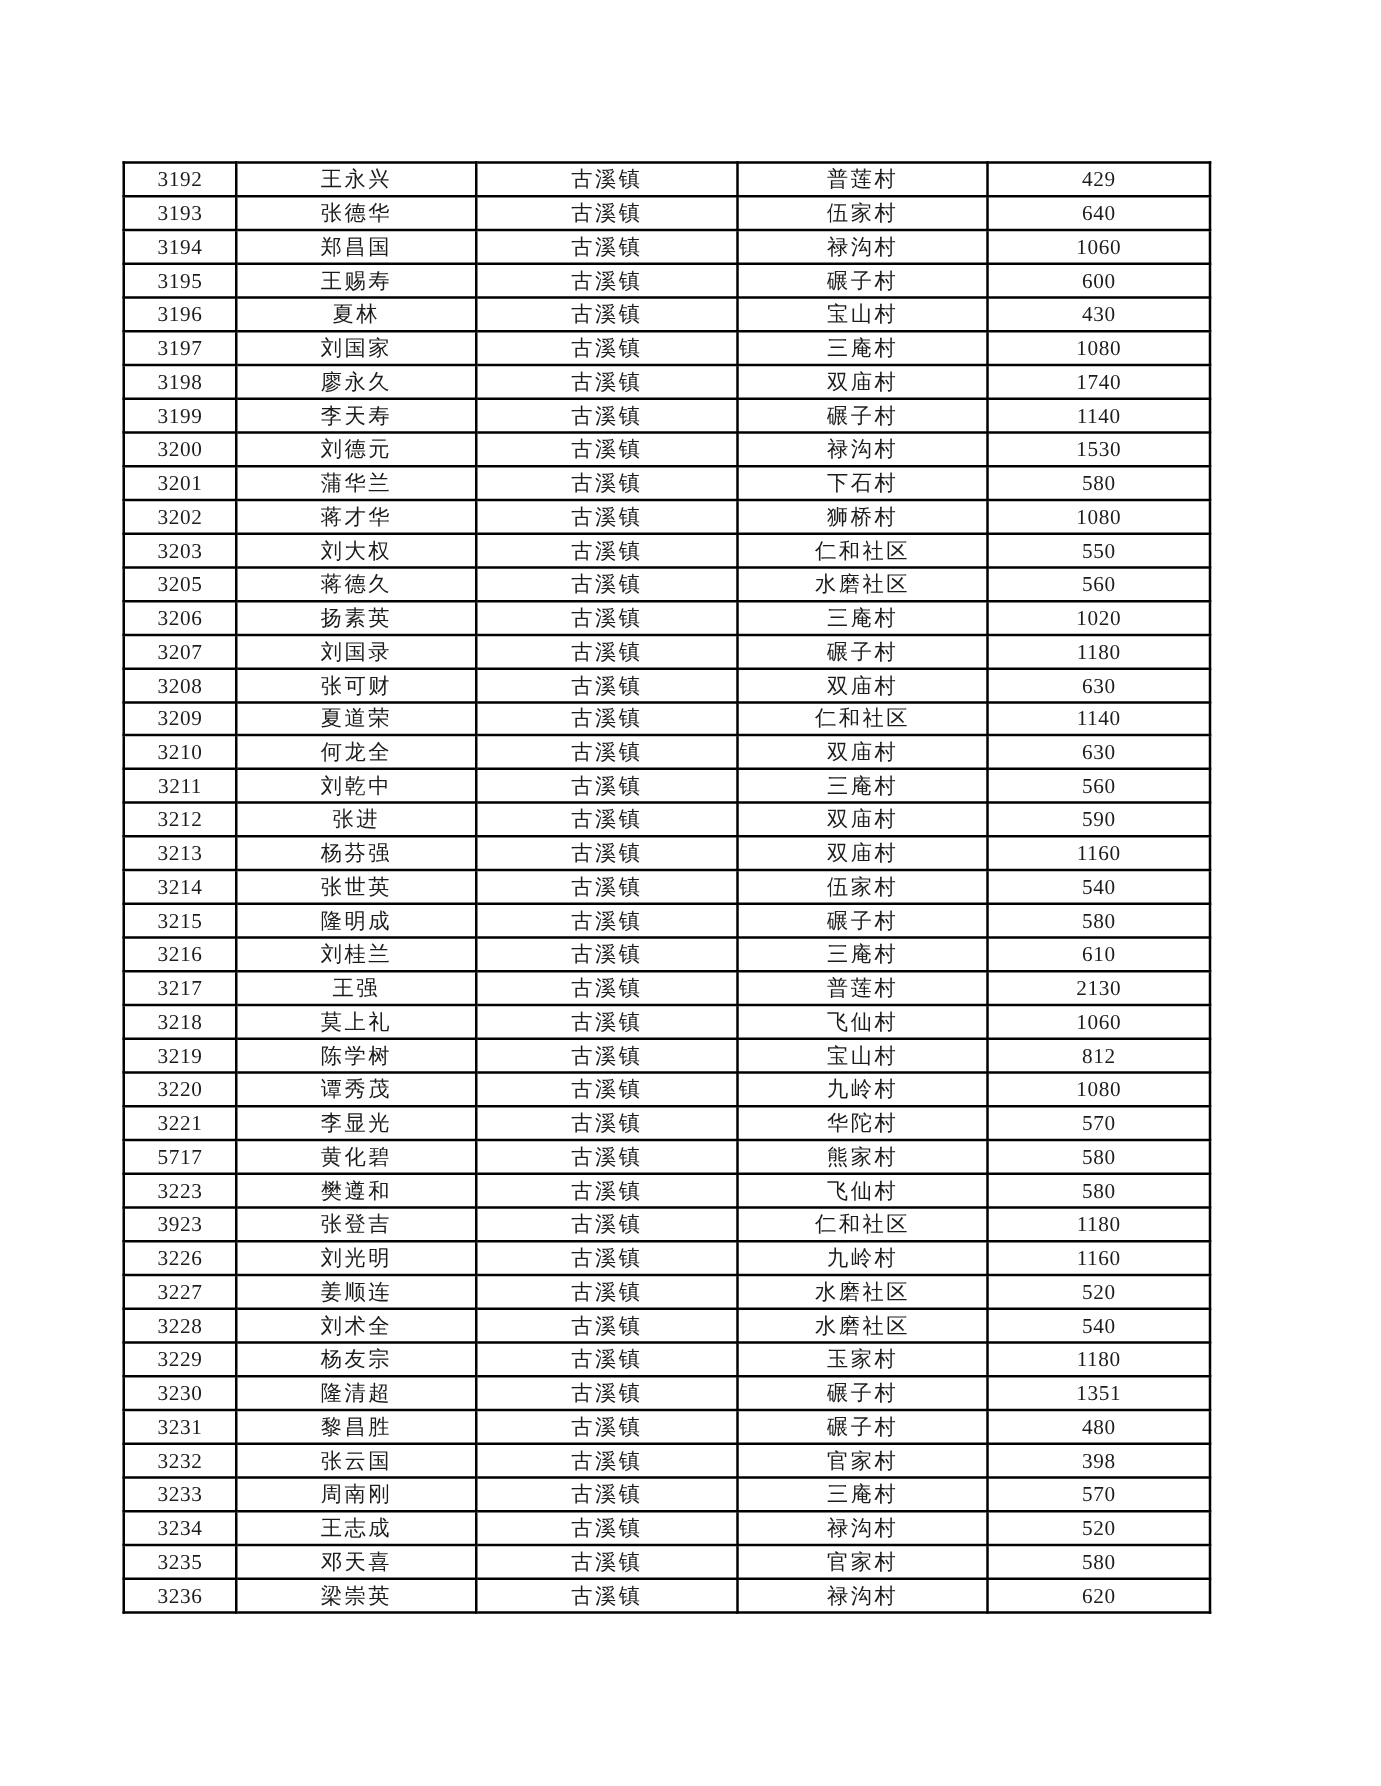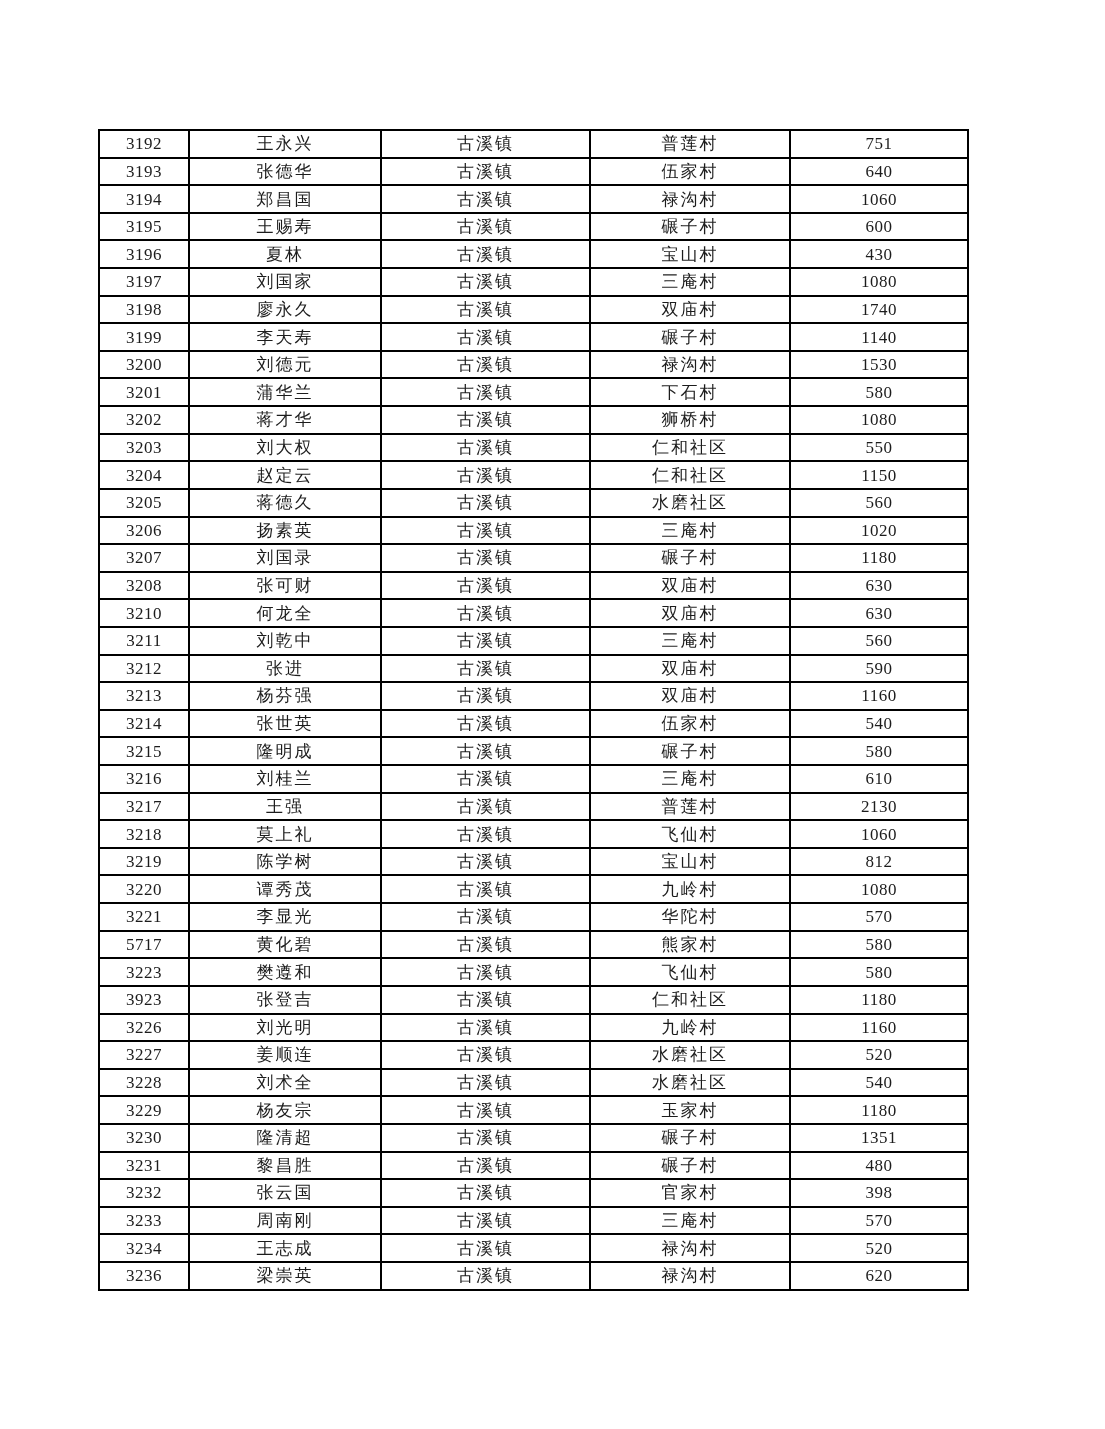--- a/index.html
+++ b/index.html
@@ -58,21 +58,21 @@
       <col class="c-town">
       <col class="c-village">
       <col class="c-amount">
     </colgroup>
     <tbody id="table-body">
         <tr>
           <td>3192</td>
           <td>王永兴</td>
           <td>古溪镇</td>
           <td>普莲村</td>
-          <td>751</td>
+          <td>429</td>
         </tr>
         <tr>
           <td>3193</td>
           <td>张德华</td>
           <td>古溪镇</td>
           <td>伍家村</td>
           <td>640</td>
         </tr>
         <tr>
           <td>3194</td>
@@ -138,27 +138,20 @@
           <td>1080</td>
         </tr>
         <tr>
           <td>3203</td>
           <td>刘大权</td>
           <td>古溪镇</td>
           <td>仁和社区</td>
           <td>550</td>
         </tr>
         <tr>
-          <td>3204</td>
-          <td>赵定云</td>
-          <td>古溪镇</td>
-          <td>仁和社区</td>
-          <td>1150</td>
-        </tr>
-        <tr>
           <td>3205</td>
           <td>蒋德久</td>
           <td>古溪镇</td>
           <td>水磨社区</td>
           <td>560</td>
         </tr>
         <tr>
           <td>3206</td>
           <td>扬素英</td>
           <td>古溪镇</td>
@@ -173,20 +166,27 @@
           <td>1180</td>
         </tr>
         <tr>
           <td>3208</td>
           <td>张可财</td>
           <td>古溪镇</td>
           <td>双庙村</td>
           <td>630</td>
         </tr>
         <tr>
+          <td>3209</td>
+          <td>夏道荣</td>
+          <td>古溪镇</td>
+          <td>仁和社区</td>
+          <td>1140</td>
+        </tr>
+        <tr>
           <td>3210</td>
           <td>何龙全</td>
           <td>古溪镇</td>
           <td>双庙村</td>
           <td>630</td>
         </tr>
         <tr>
           <td>3211</td>
           <td>刘乾中</td>
           <td>古溪镇</td>
@@ -339,20 +339,27 @@
           <td>古溪镇</td>
           <td>三庵村</td>
           <td>570</td>
         </tr>
         <tr>
           <td>3234</td>
           <td>王志成</td>
           <td>古溪镇</td>
           <td>禄沟村</td>
           <td>520</td>
+        </tr>
+        <tr>
+          <td>3235</td>
+          <td>邓天喜</td>
+          <td>古溪镇</td>
+          <td>官家村</td>
+          <td>580</td>
         </tr>
         <tr>
           <td>3236</td>
           <td>梁崇英</td>
           <td>古溪镇</td>
           <td>禄沟村</td>
           <td>620</td>
         </tr>
       </tbody>
   </table>

